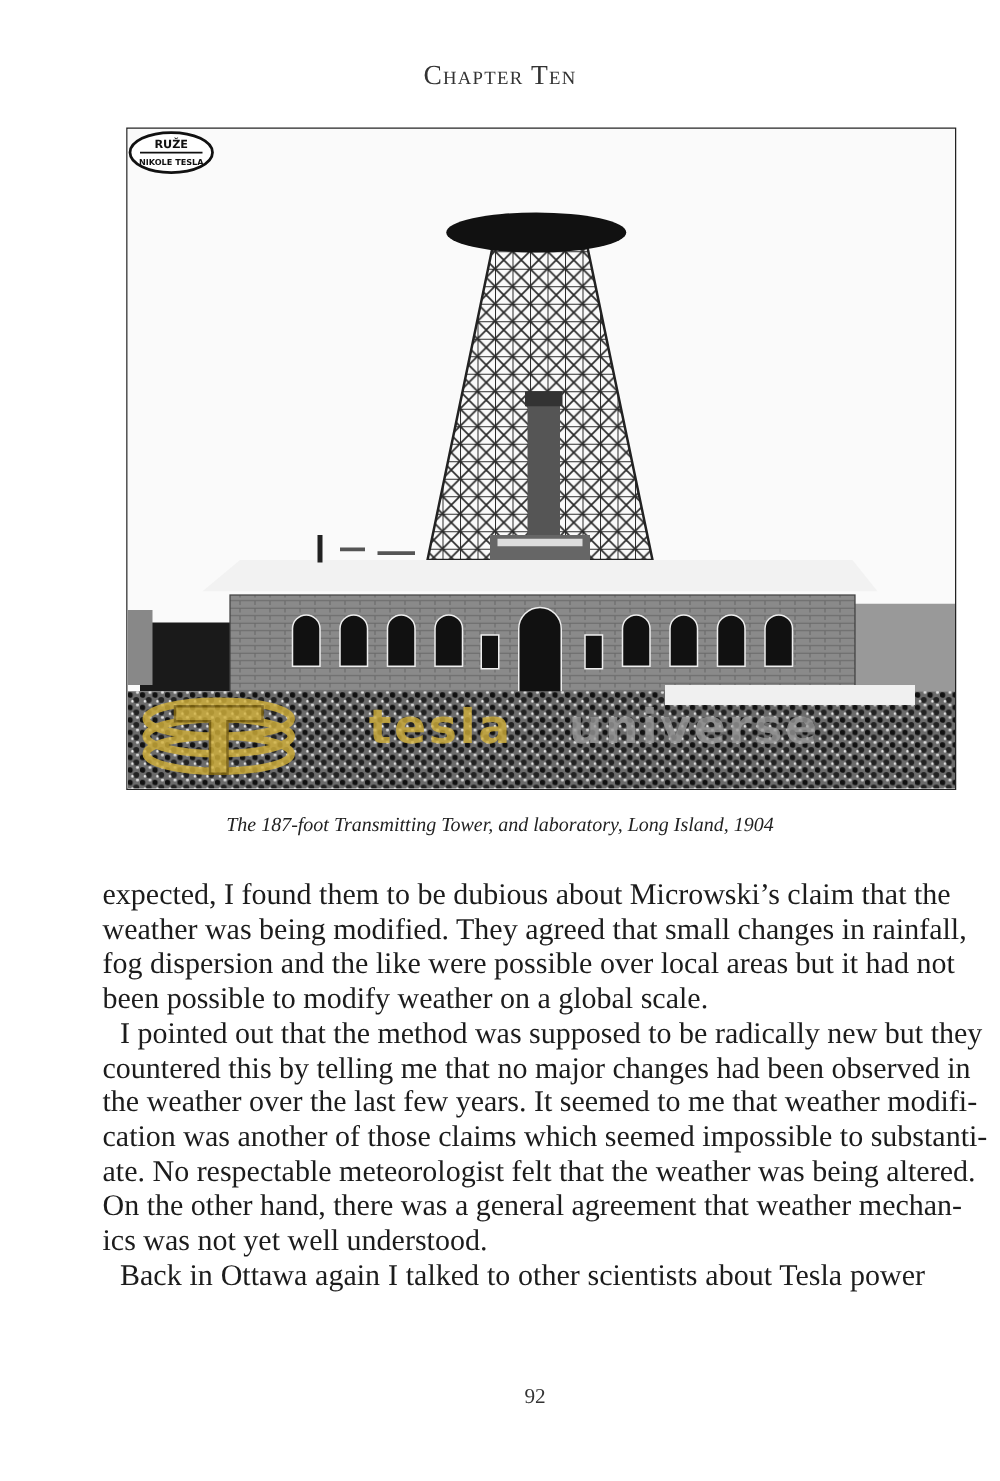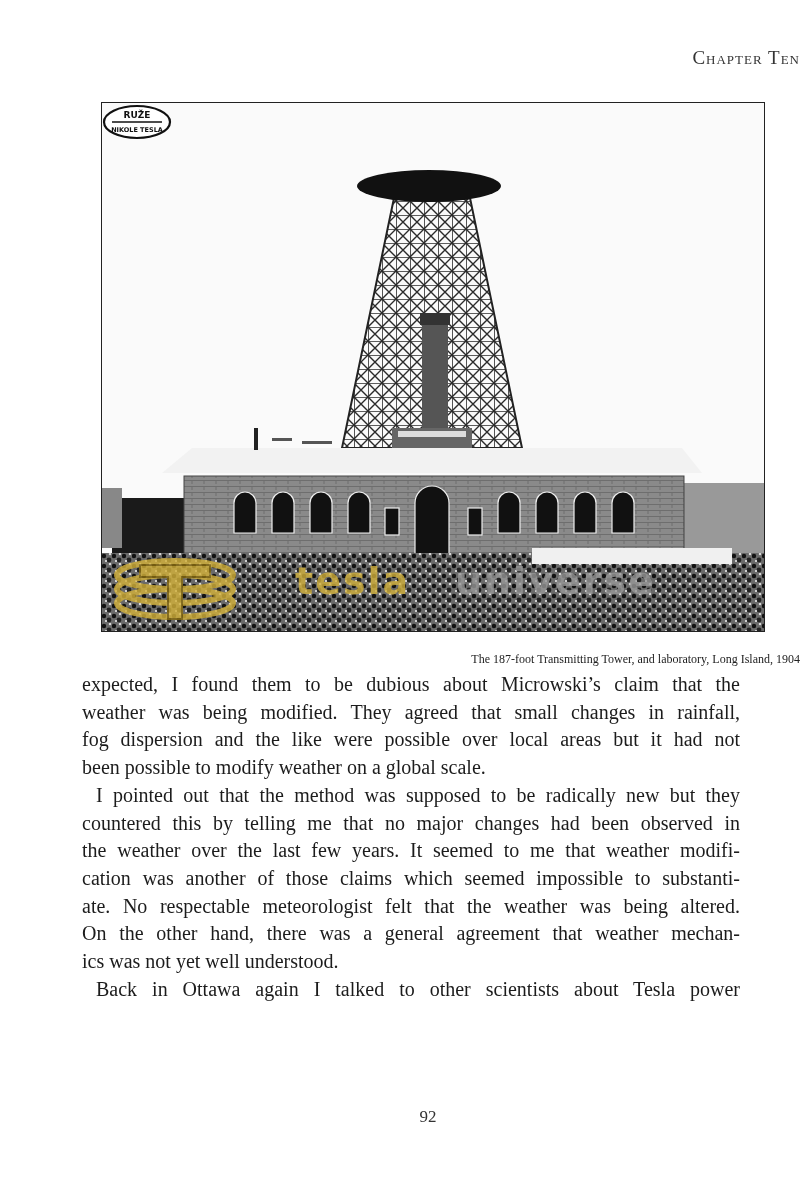--- a/index.html
+++ b/index.html
@@ -1,38 +1,38 @@
 <!DOCTYPE html>
 <html><head>
   <meta charset="utf-8">
   <style>
     html, body { margin: 0; padding: 0; }
     body {
       width: 800px; height: 1185px; background: #ffffff; position: relative; overflow: hidden;
       font-family: "Liberation Serif", "DejaVu Serif", serif; color: #1a1a1a;
     }
     .running-head {
-      position: absolute; top: 47px; left: 0; width: 800px; text-align: right;
-      font-size: 19px; letter-spacing: 1px; color: #333; font-variant: small-caps;
+      position: absolute; top: 47px; left: 0; width: 800px; text-align: center;
+      font-size: 22px; letter-spacing: 1px; color: #333; font-variant: small-caps;
     }
     .photo {
       position: absolute; left: 101px; top: 102px; width: 662px; height: 528px;
       border: 1.5px solid #222; background: #fdfdfd; overflow: hidden;
     }
     .photo svg { position: absolute; left: 0; top: 0; }
     .stamp {
       position: absolute; left: 528px; top: 22px; width: 70px; height: 38px;
     }
     .caption {
-      position: absolute; top: 652px; left: 0; width: 800px; text-align: right;
-      font-size: 12px; color: #222;
+      position: absolute; top: 652px; left: 0; width: 800px; text-align: center;
+      font-style: italic; font-size: 16px; color: #222;
     }
     .body-text {
-      position: absolute; left: 82px; top: 671px; width: 658px;
-      font-size: 20px; line-height: 27.7px; color: #1c1c1c; text-align: justify;
+      position: absolute; left: 82px; top: 703px; width: 658px;
+      font-size: 24px; line-height: 27.7px; color: #1c1c1c; text-align: justify;
     }
     .line { display: block; white-space: nowrap; text-align-last: justify; }
     .line.last { text-align-last: left; }
     .line.indent { text-indent: 14px; }
     .page-number {
       position: absolute; top: 1107px; left: 0; width: 800px; text-align: center;
       font-size: 17px; color: #333; padding-left: 28px;
     }
     .watermark {
       position: absolute; left: 8px; top: 450px; height: 70px; width: 650px;

